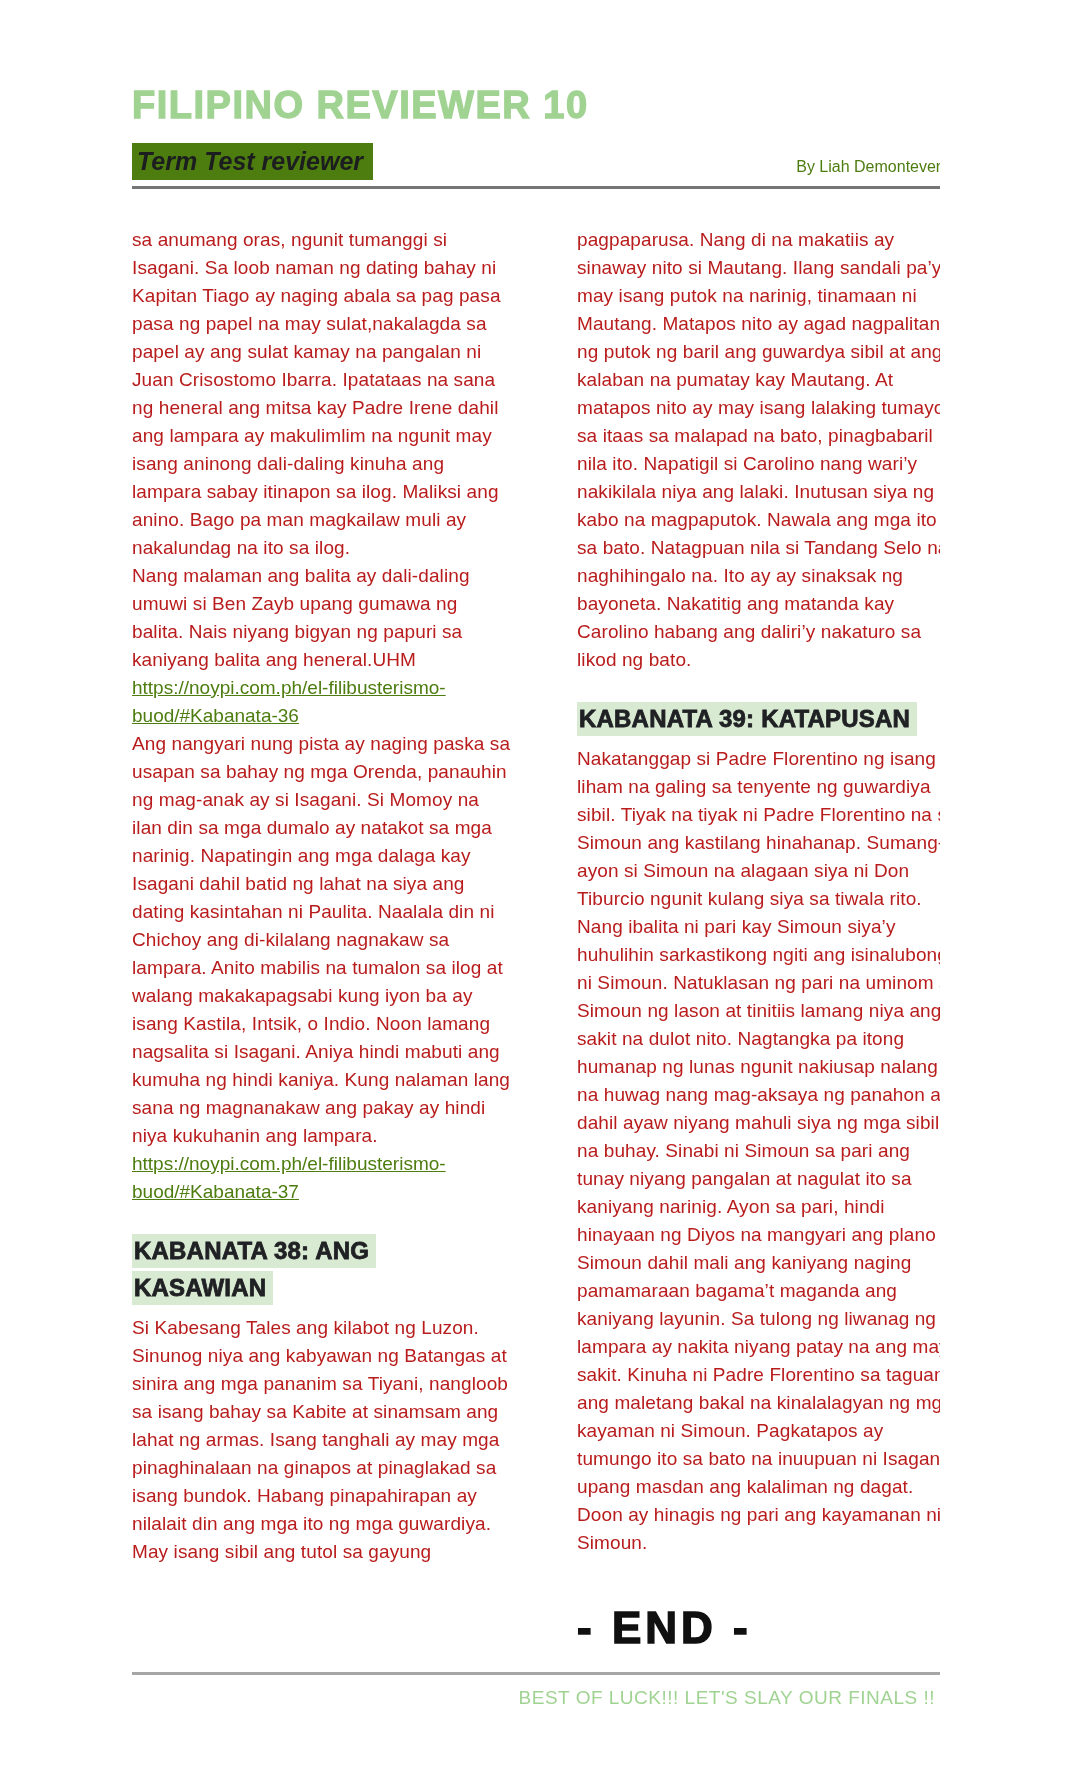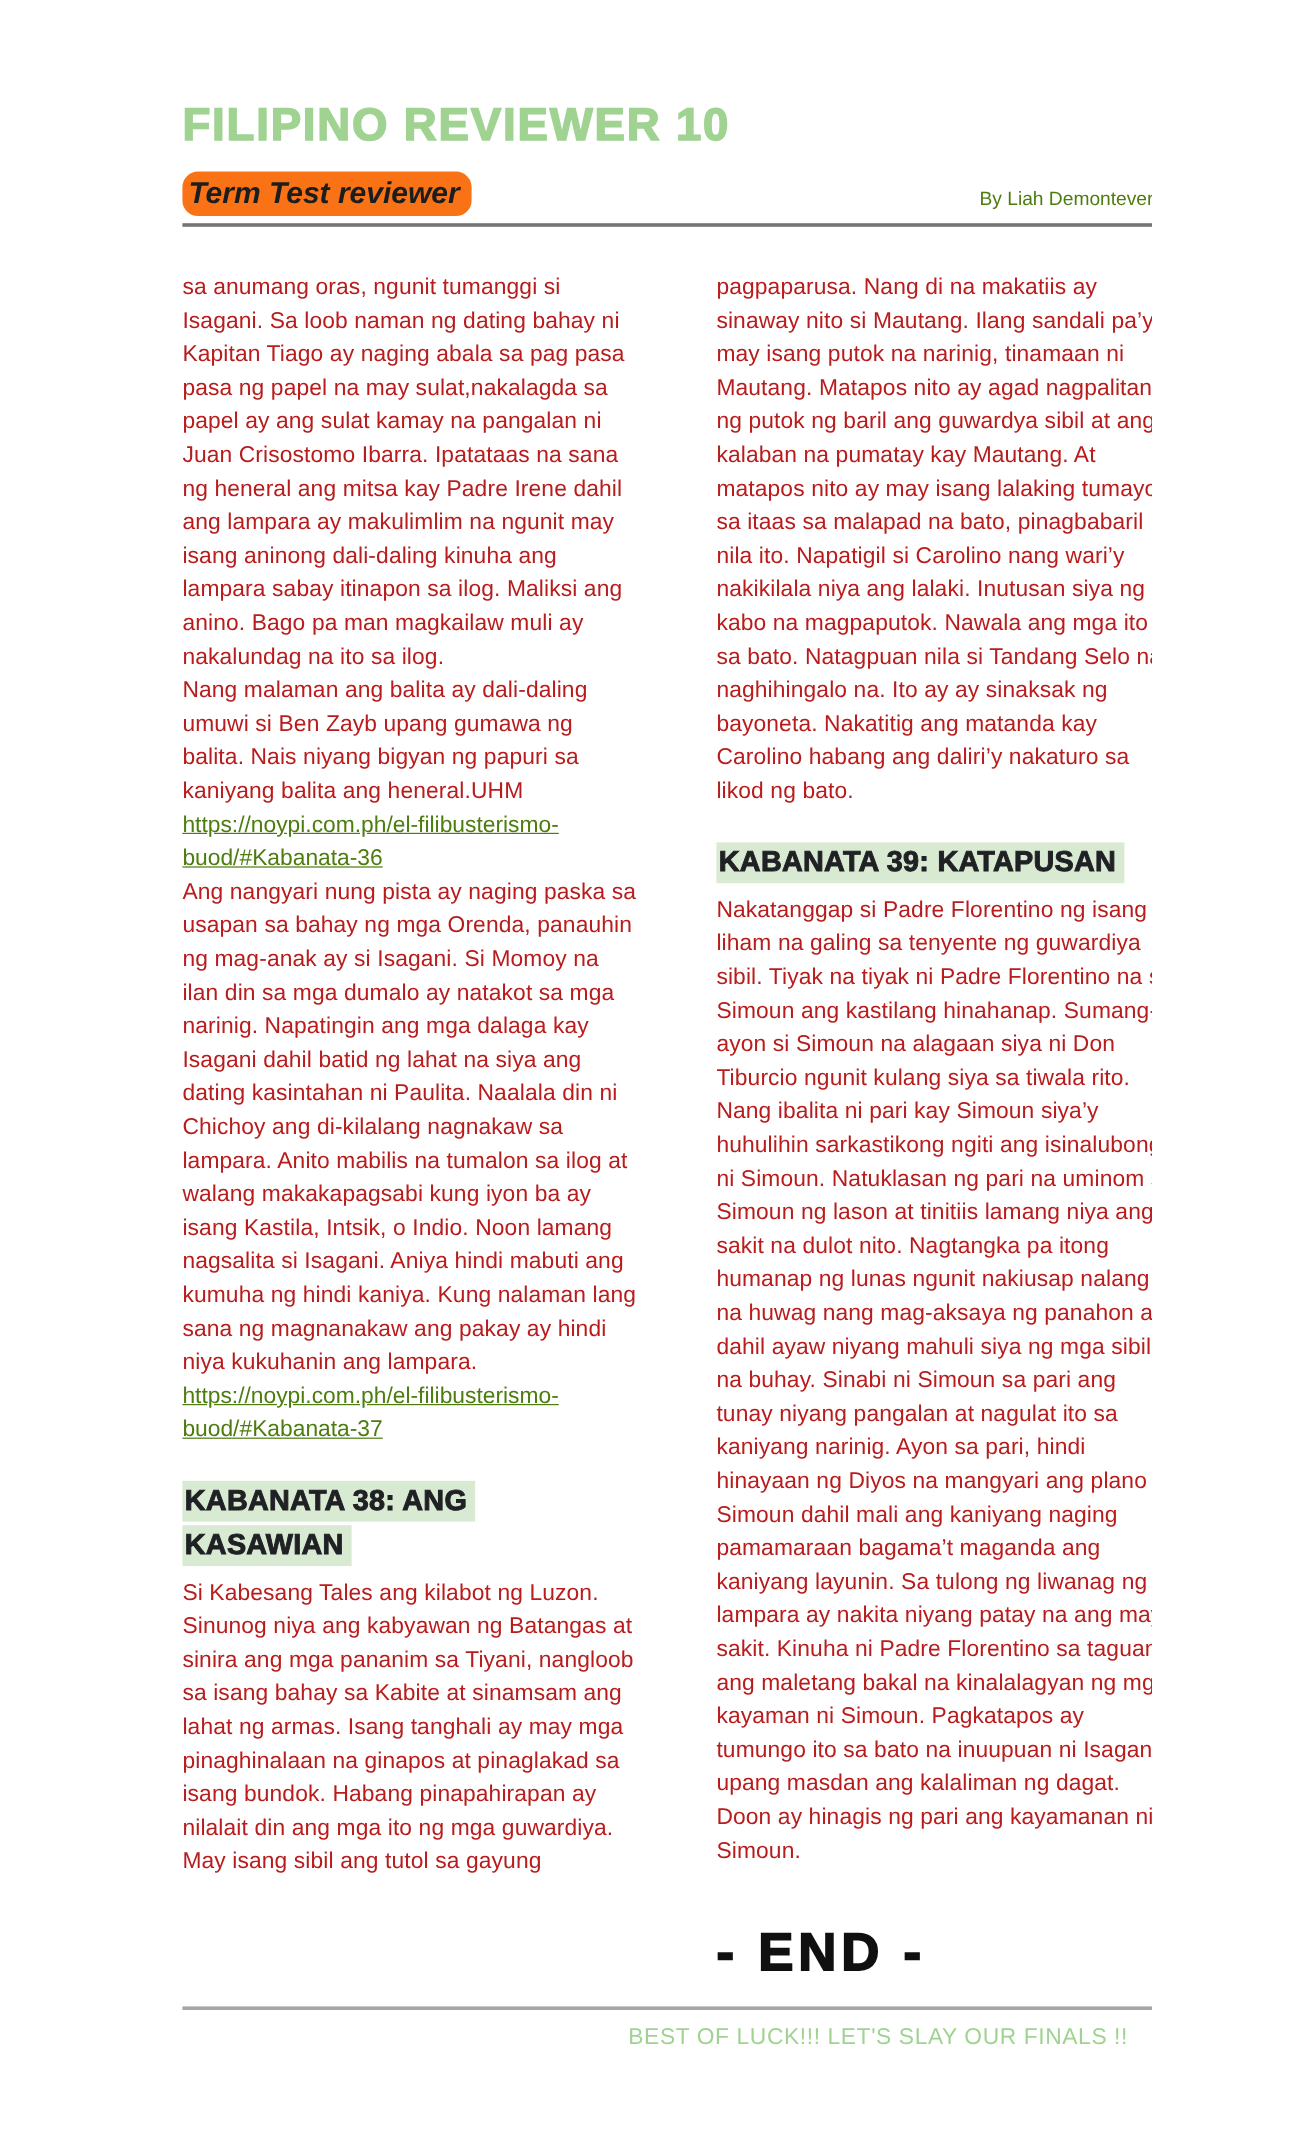--- a/index.html
+++ b/index.html
@@ -1,29 +1,28 @@
 <!DOCTYPE html>
 <html><head>
 <meta charset="utf-8">
 <style>
   html,body{margin:0;padding:0;background:#fff;}
   .page{
     position:relative;width:940px;height:1778px;background:#ffffff;overflow:hidden;
     font-family:"Liberation Sans","DejaVu Sans",sans-serif;
-    margin-left:20px;
   }
   .header{position:absolute;left:132px;top:84px;width:827px;}
   .doc-title{
     margin:0;font-size:38px;font-weight:bold;letter-spacing:1.5px;
     color:#a0d392;-webkit-text-stroke:1.3px currentColor;
   }
   .sub-row{display:flex;justify-content:space-between;align-items:flex-end;margin-top:16px;}
   .doc-subtitle{
     font-size:25px;font-weight:bold;font-style:italic;color:#1b1d1f;
-    background:#f97316;padding:4px 10px 4px 5px;border-radius:13px;
+    background:#4d7c0f;padding:4px 10px 4px 5px;
   }
   .byline{font-size:16px;color:#4d7c0f;padding-bottom:4px;}
   .rule-top{
     position:absolute;left:132px;top:186px;width:827px;height:0;
     border:none;border-top:3px solid #757575;margin:0;
   }
   .columns{
     position:absolute;left:132px;top:226px;width:827px;
     display:flex;gap:63px;align-items:flex-start;
   }
@@ -43,21 +42,21 @@
   .link-line a{
     color:#4d7c0f;text-decoration:underline;overflow-wrap:anywhere;text-align:right;
   }
   .end-mark{
     margin:46px 0 0 0;text-align:left;font-size:44px;font-weight:bold;
     letter-spacing:4px;color:#101010;-webkit-text-stroke:1.5px currentColor;
   }
   .footer{position:absolute;left:132px;top:1672px;width:827px;}
   .rule-bottom{border:none;border-top:3px solid #a6a6a6;margin:0;}
   .footer-text{
-    margin-top:12px;display:flex;justify-content:flex-end;align-items:center;gap:18px;
+    margin-top:12px;display:flex;justify-content:flex-end;align-items:center;gap:3px;
     font-size:19px;color:#a0d392;letter-spacing:0.5px;
   }
   .clover{width:21px;height:21px;display:inline-block;}
 </style>
 </head>
 <body>
 
 <div class="page">
 
   <div class="header">

